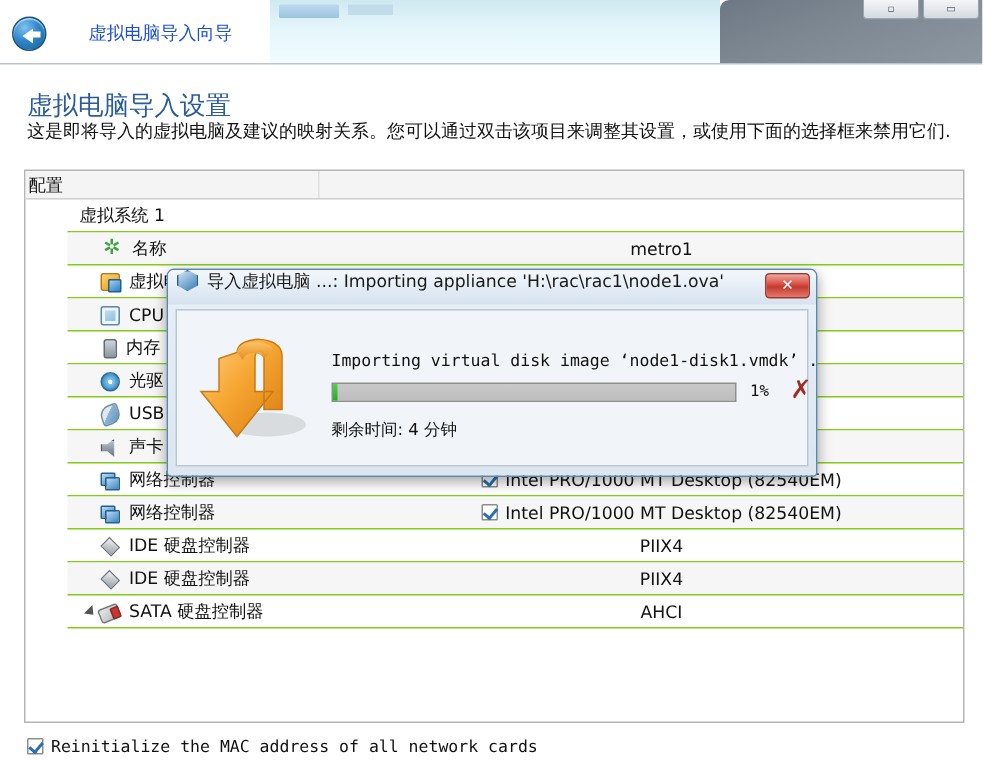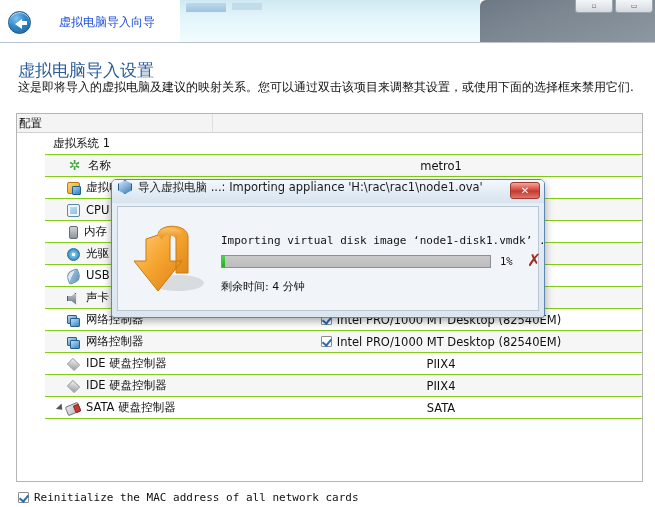--- a/index.html
+++ b/index.html
@@ -402,21 +402,21 @@
               <span>PIIX4</span>
             </div>
           </div>
           <div class="row">
             <div class="c1 indent1">
               <span class="tri"></span>
               <span class="ico ico-sata"></span>
               <span class="label">SATA 硬盘控制器</span>
             </div>
             <div class="c2">
-              <span>SATA</span>
+              <span>AHCI</span>
             </div>
           </div>
         </div>
     </div>
 
     <div class="bottom-check">
       <span class="cb checked"></span>
       <span>Reinitialize the MAC address of all network cards</span>
     </div>
 

